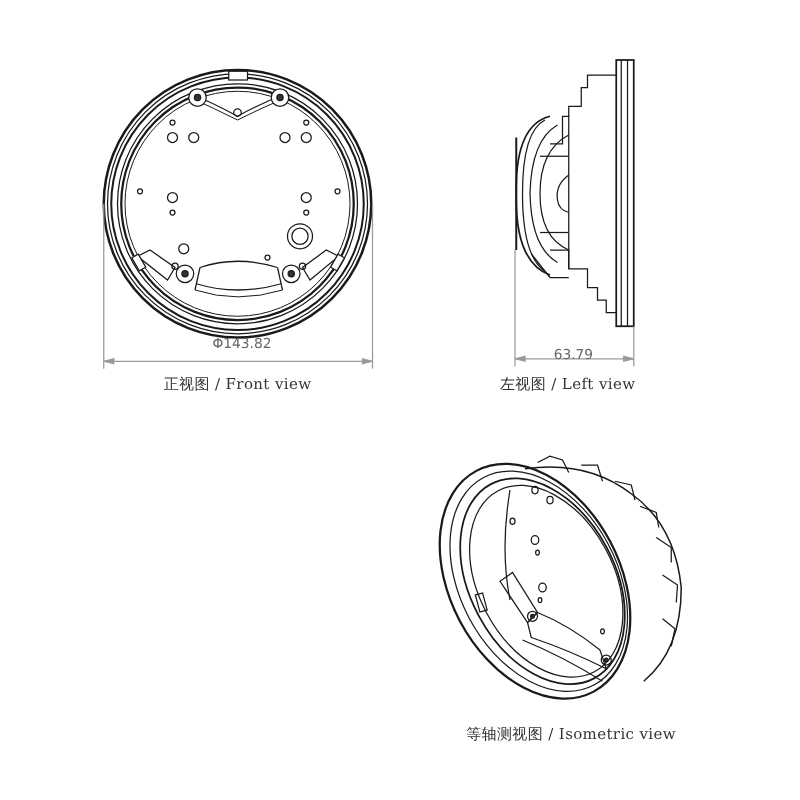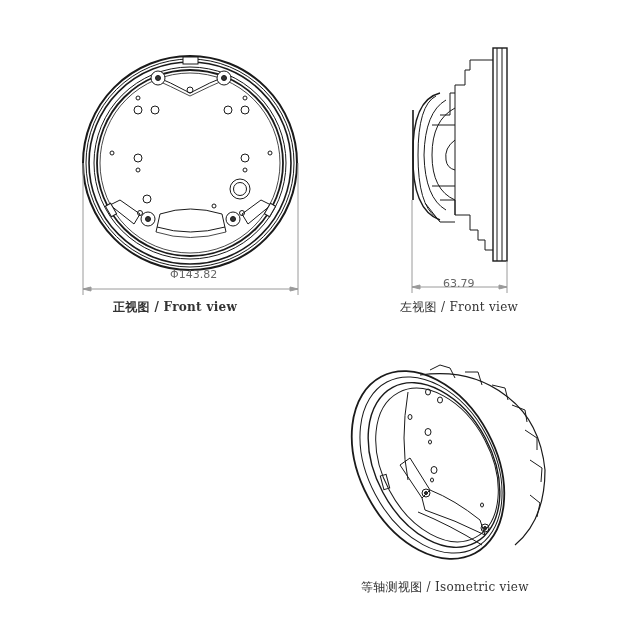--- a/index.html
+++ b/index.html
@@ -142,15 +142,15 @@
     <circle cx="485" cy="528" r="4"></circle>
     <circle cx="485" cy="528" r="1.5" fill="#333"></circle>
 
     <rect x="382" y="475" width="6" height="14" transform="rotate(-15 385 482)"></rect>
   </g>
 </svg>
 
 <div class="dim-text" style="left:170px; top:268px;text-align:right;">Φ143.82</div>
 <div class="dim-text" style="left:443px; top:277px;">63.79</div>
 
-<div class="caption" style="left:113px; top:299px;font-weight:bold;">正视图 / Front view</div>
-<div class="caption" style="left:400px; top:299px;">左视图 / Front view</div>
-<div class="caption" style="left:361px; top:579px;">等轴测视图 / Isometric view</div>
+<div class="caption" style="left:131px; top:299px;">正视图 / Front view</div>
+<div class="caption" style="left:400px; top:299px;">左视图 / Left view</div>
+<div class="caption" style="left:373px; top:579px;">等轴测视图 / Isometric view</div>
 
 </body></html>

